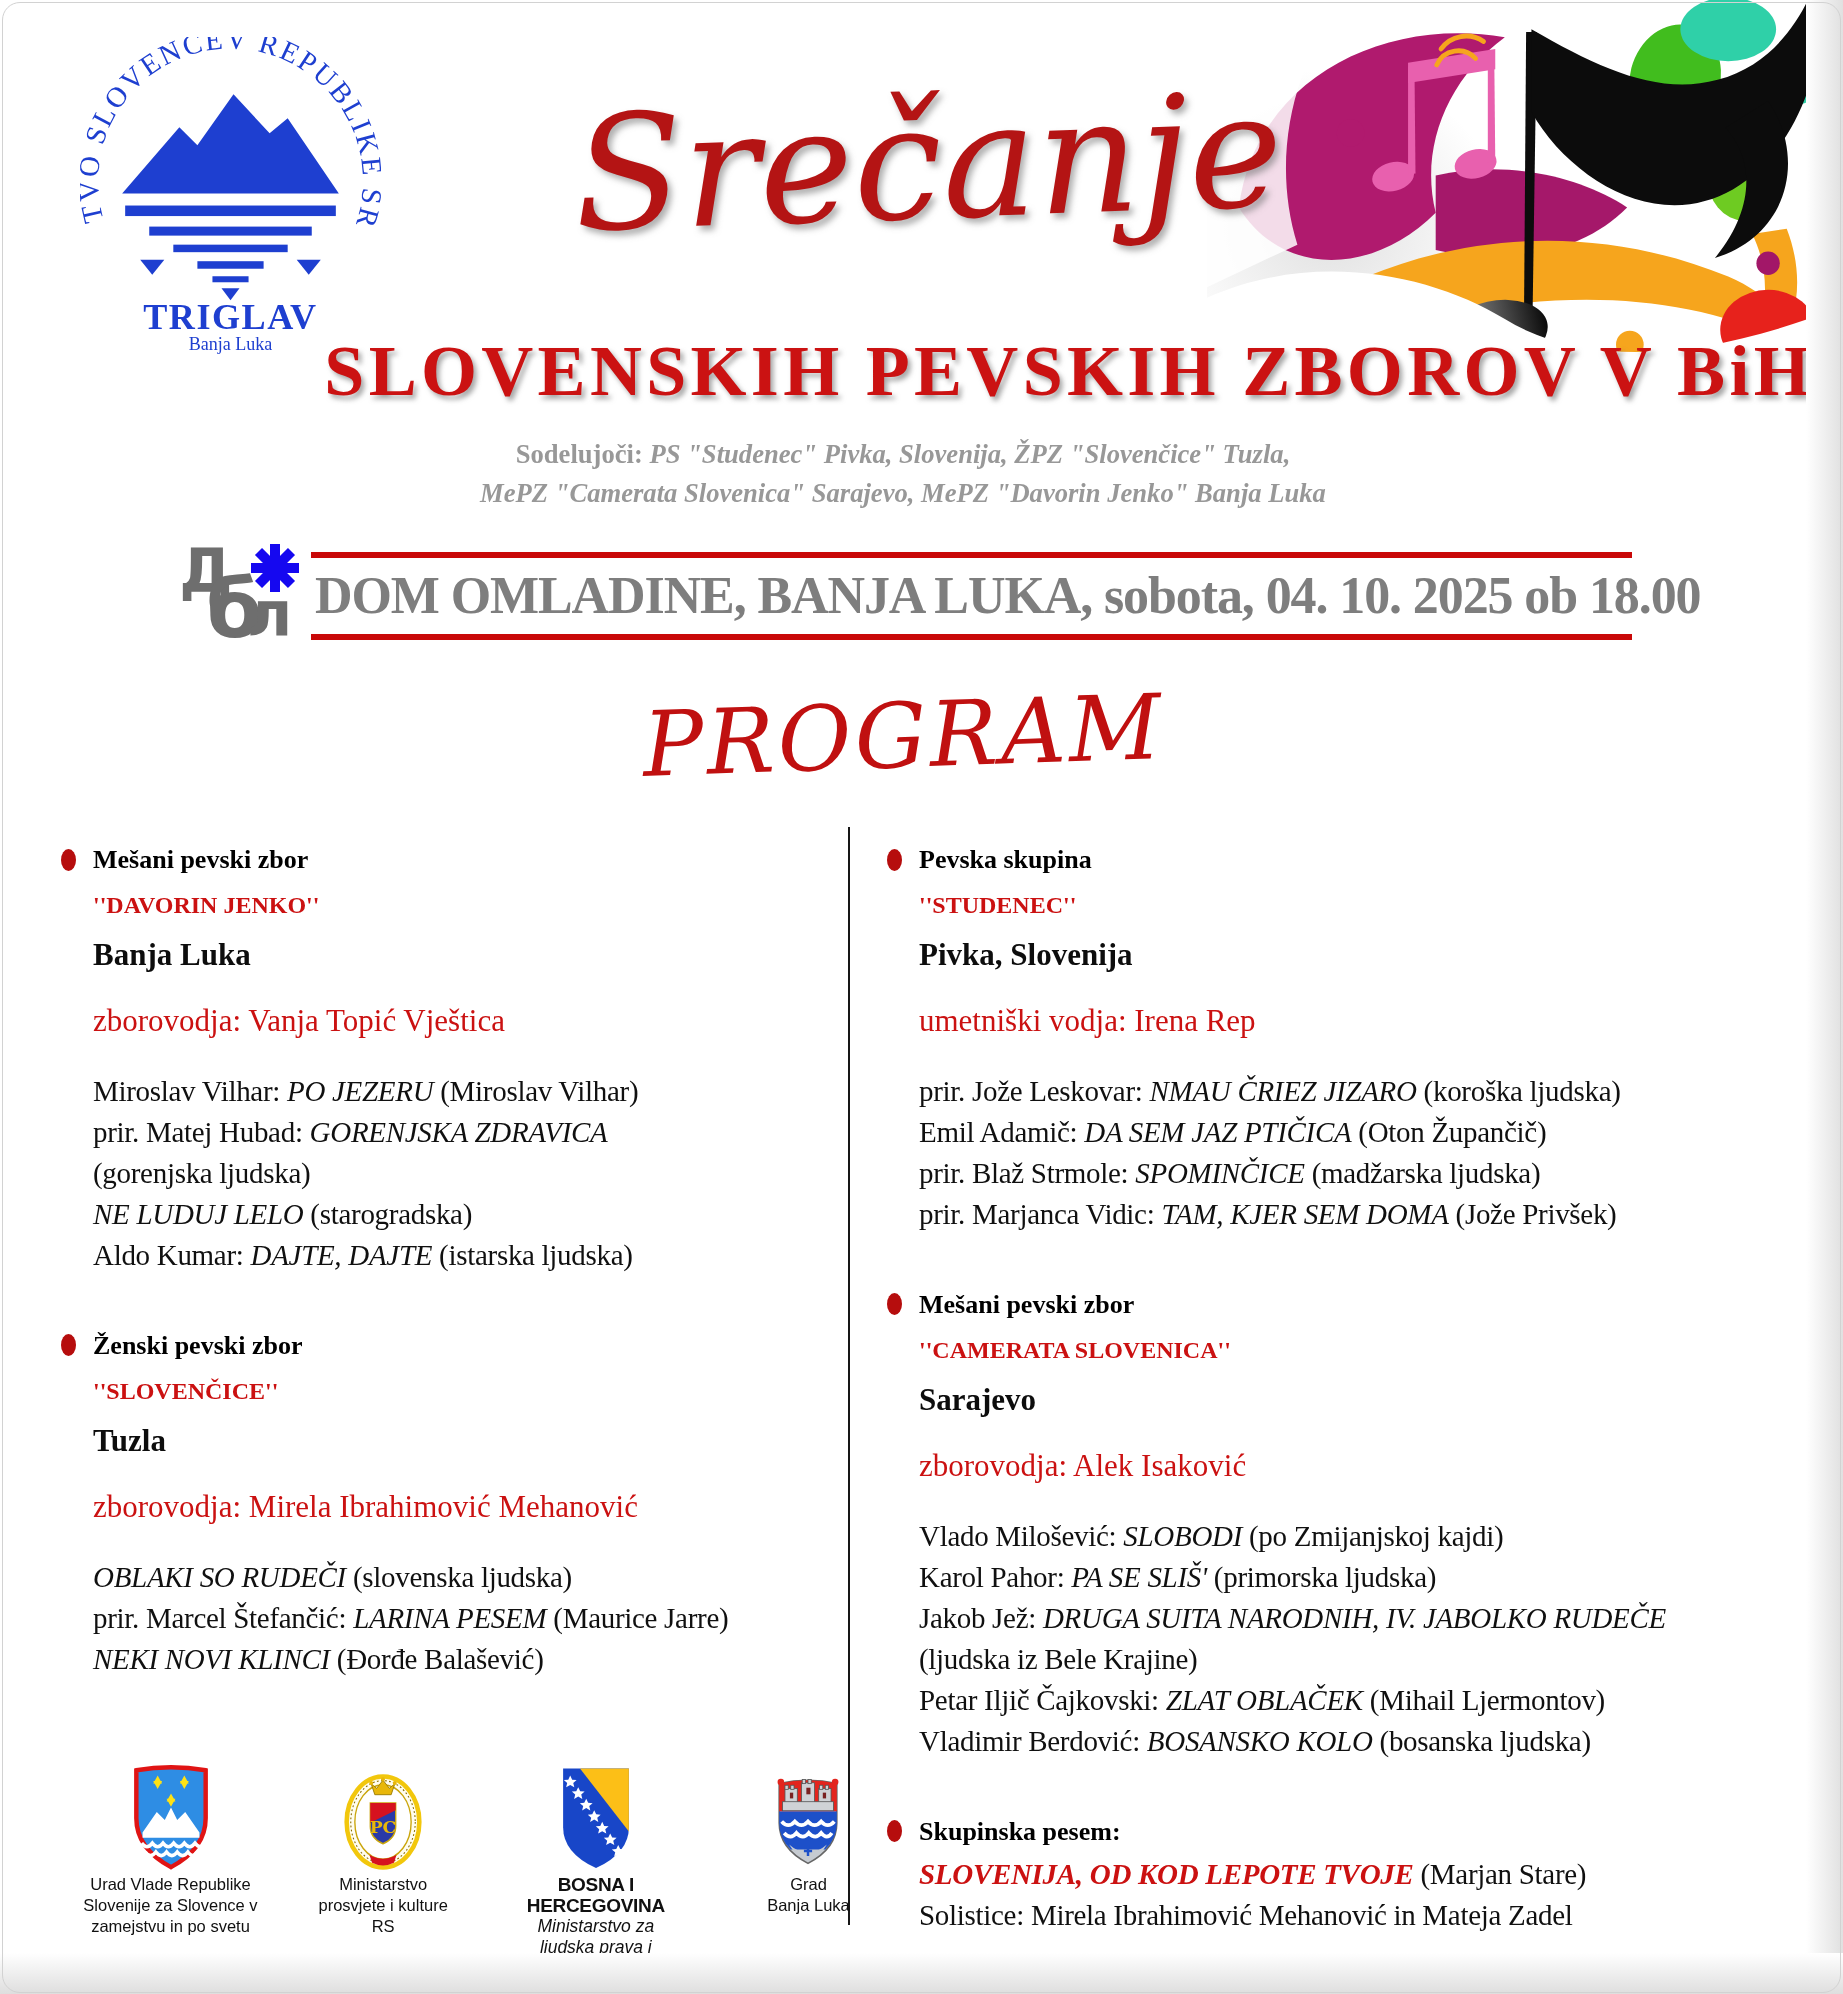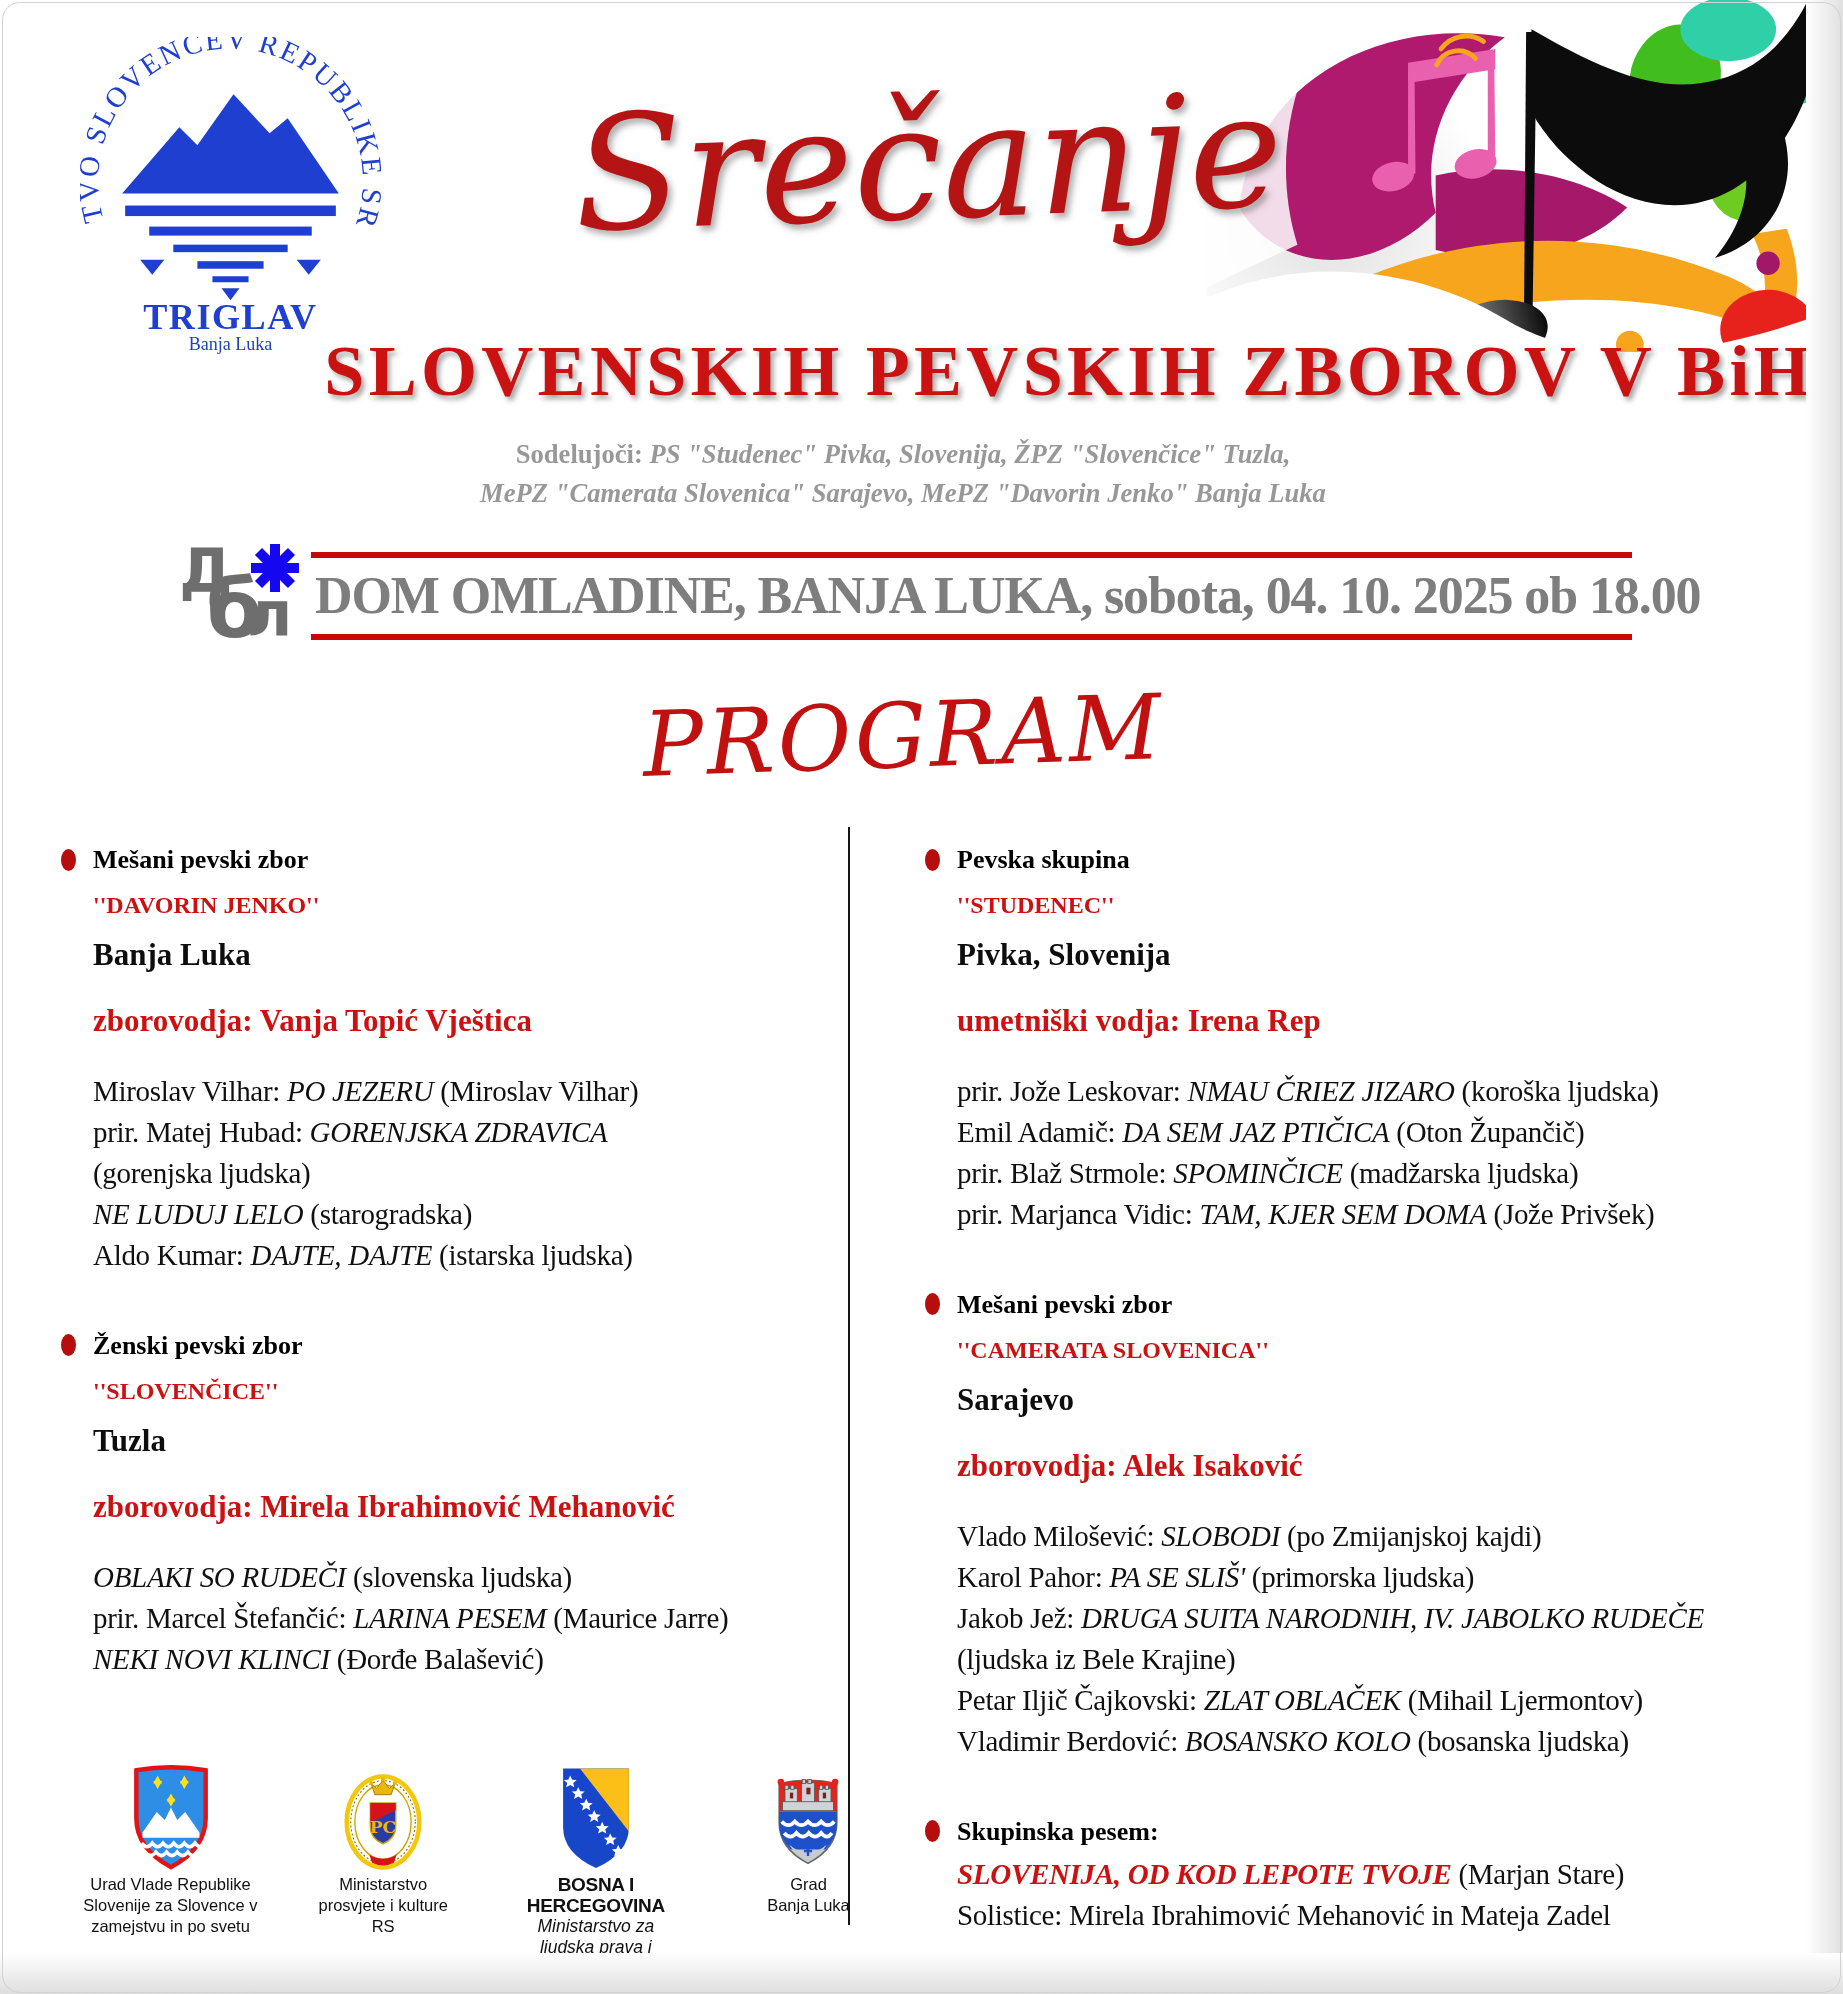--- a/index.html
+++ b/index.html
@@ -53,28 +53,28 @@
   
   .program-heading{
     position:absolute;left:611px;top:680px;width:585px;text-align:center;
     font-family:"DejaVu Serif",serif;font-style:italic;font-size:90px;line-height:112px;
     letter-spacing:3.2px;color:#c01010;transform:rotate(-2deg);white-space:nowrap;
   }
 
   
   .divider{position:absolute;left:848px;top:827px;width:2.1px;height:1098px;background:#161616;}
   #col-left{position:absolute;left:61px;top:840px;width:787px;}
-  #col-right{position:absolute;left:925px;top:840px;width:877px;}
+  #col-right{position:absolute;left:887px;top:840px;width:877px;}
 
   .block{position:relative;margin-bottom:50px;}
   .block-type{position:relative;font-size:26px;line-height:39px;font-weight:bold;color:#000000;padding-left:32px;margin-bottom:7.4px;white-space:nowrap;}
   .bullet{position:absolute;left:0;top:8.5px;width:15px;height:22px;border-radius:50%;background:#b60d0d;}
   .block-name{font-size:24px;line-height:39px;font-weight:bold;color:#cb1111;padding-left:32px;margin-bottom:10.6px;white-space:nowrap;}
   .block-loc{font-size:31px;line-height:37px;font-weight:bold;color:#0d0d0d;padding-left:32px;margin-bottom:29px;white-space:nowrap;}
-  .block-leader{font-size:31px;line-height:37px;font-weight:bold;color:#cb1111;padding-left:32px;margin-bottom:32px;white-space:nowrap;}
+  .block-leader{font-size:31px;line-height:37px;font-weight:normal;color:#cb1111;padding-left:32px;margin-bottom:32px;white-space:nowrap;}
   .songs{padding-left:32px;font-size:29px;line-height:41px;color:#101010;letter-spacing:-0.3px;}
   .song-line{white-space:nowrap;}
   .song-line .it{font-style:italic;}
   .song-line .bd{font-weight:bold;}
   .song-line .rd{color:#cb1111;}
   .song-line.cont{text-align:left;}
   #col-left .song-line.cont{padding-right:159px;}
   #col-right .song-line.cont{padding-right:48px;}
   .block.compact .block-type{margin-bottom:3.2px;}
 

